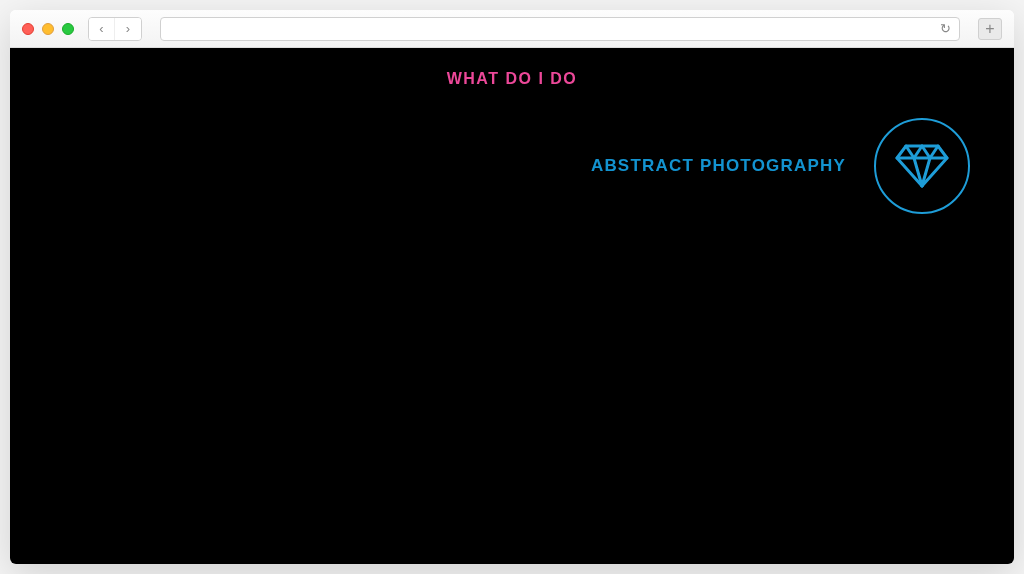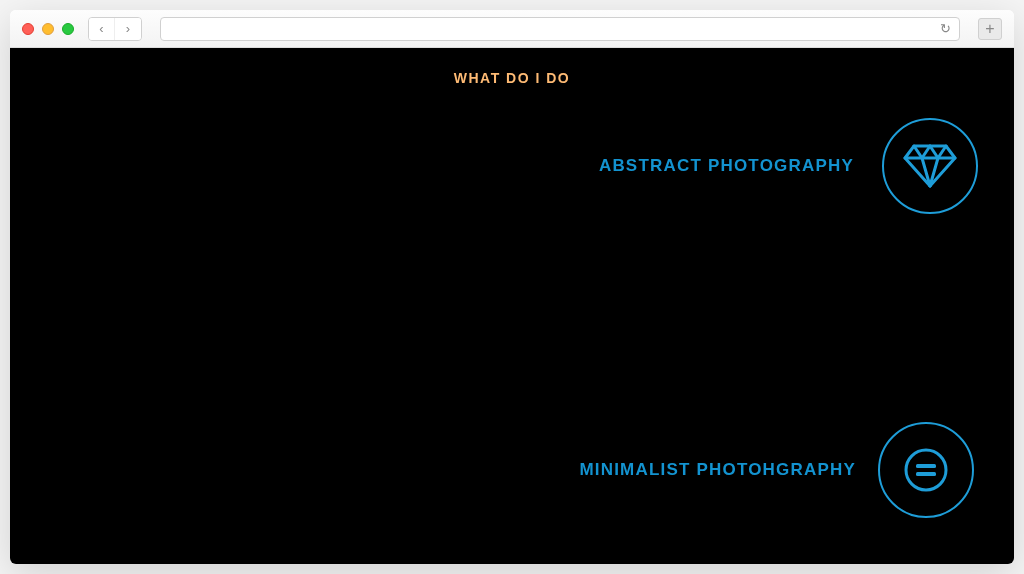--- a/index.html
+++ b/index.html
@@ -78,22 +78,22 @@
       flex: 1;
       background: #000;
       position: relative;
       overflow: hidden;
     }
     .heading {
       position: absolute;
       top: 22px;
       left: 0; right: 0;
       text-align: center;
-      color: #fdba74;
-      font-size: 14px;
+      color: #ec4899;
+      font-size: 16px;
       font-weight: 600;
       letter-spacing: 1.5px;
     }
     .service {
       position: absolute;
       display: flex;
       align-items: center;
       gap: 22px;
     }
     .service.right { flex-direction: row-reverse; }
@@ -106,21 +106,21 @@
       justify-content: center;
       flex-shrink: 0;
     }
     .service-label {
       color: #1393d0;
       font-size: 17px;
       font-weight: 600;
       letter-spacing: 1.2px;
       white-space: nowrap;
     }
-    .svc-abstract { top: 70px; right: 36px; gap: 28px; }
+    .svc-abstract { top: 70px; right: 44px; gap: 28px; }
     .svc-food { top: 218px; left: 40px; }
     .svc-minimal { top: 374px; right: 40px; }
     svg { display: block; }
   </style>
 </head>
 <body>
 
 <div class="browser-window">
   <div class="titlebar">
     <div class="traffic-lights">
@@ -151,24 +151,14 @@
             <path d="M43 2 L35 14 L27 42"></path>
             <path d="M27 2 L19 14"></path>
             <path d="M27 2 L35 14"></path>
           </g>
         </svg>
       </div>
       <div class="service-label">ABSTRACT PHOTOGRAPHY</div>
     </div>
 
 
-    <div class="service right svc-minimal">
-      <div class="icon-circle">
-        <svg width="50" height="50" viewBox="0 0 50 50">
-          <circle cx="25" cy="25" r="20" fill="none" stroke="#1e9dd8" stroke-width="3"></circle>
-          <rect x="15" y="19" width="20" height="4" rx="1.5" fill="#1e9dd8"></rect>
-          <rect x="15" y="27" width="20" height="4" rx="1.5" fill="#1e9dd8"></rect>
-        </svg>
-      </div>
-      <div class="service-label">MINIMALIST PHOTOHGRAPHY</div>
-    </div>
   </div>
 </div>
 
 </body></html>

